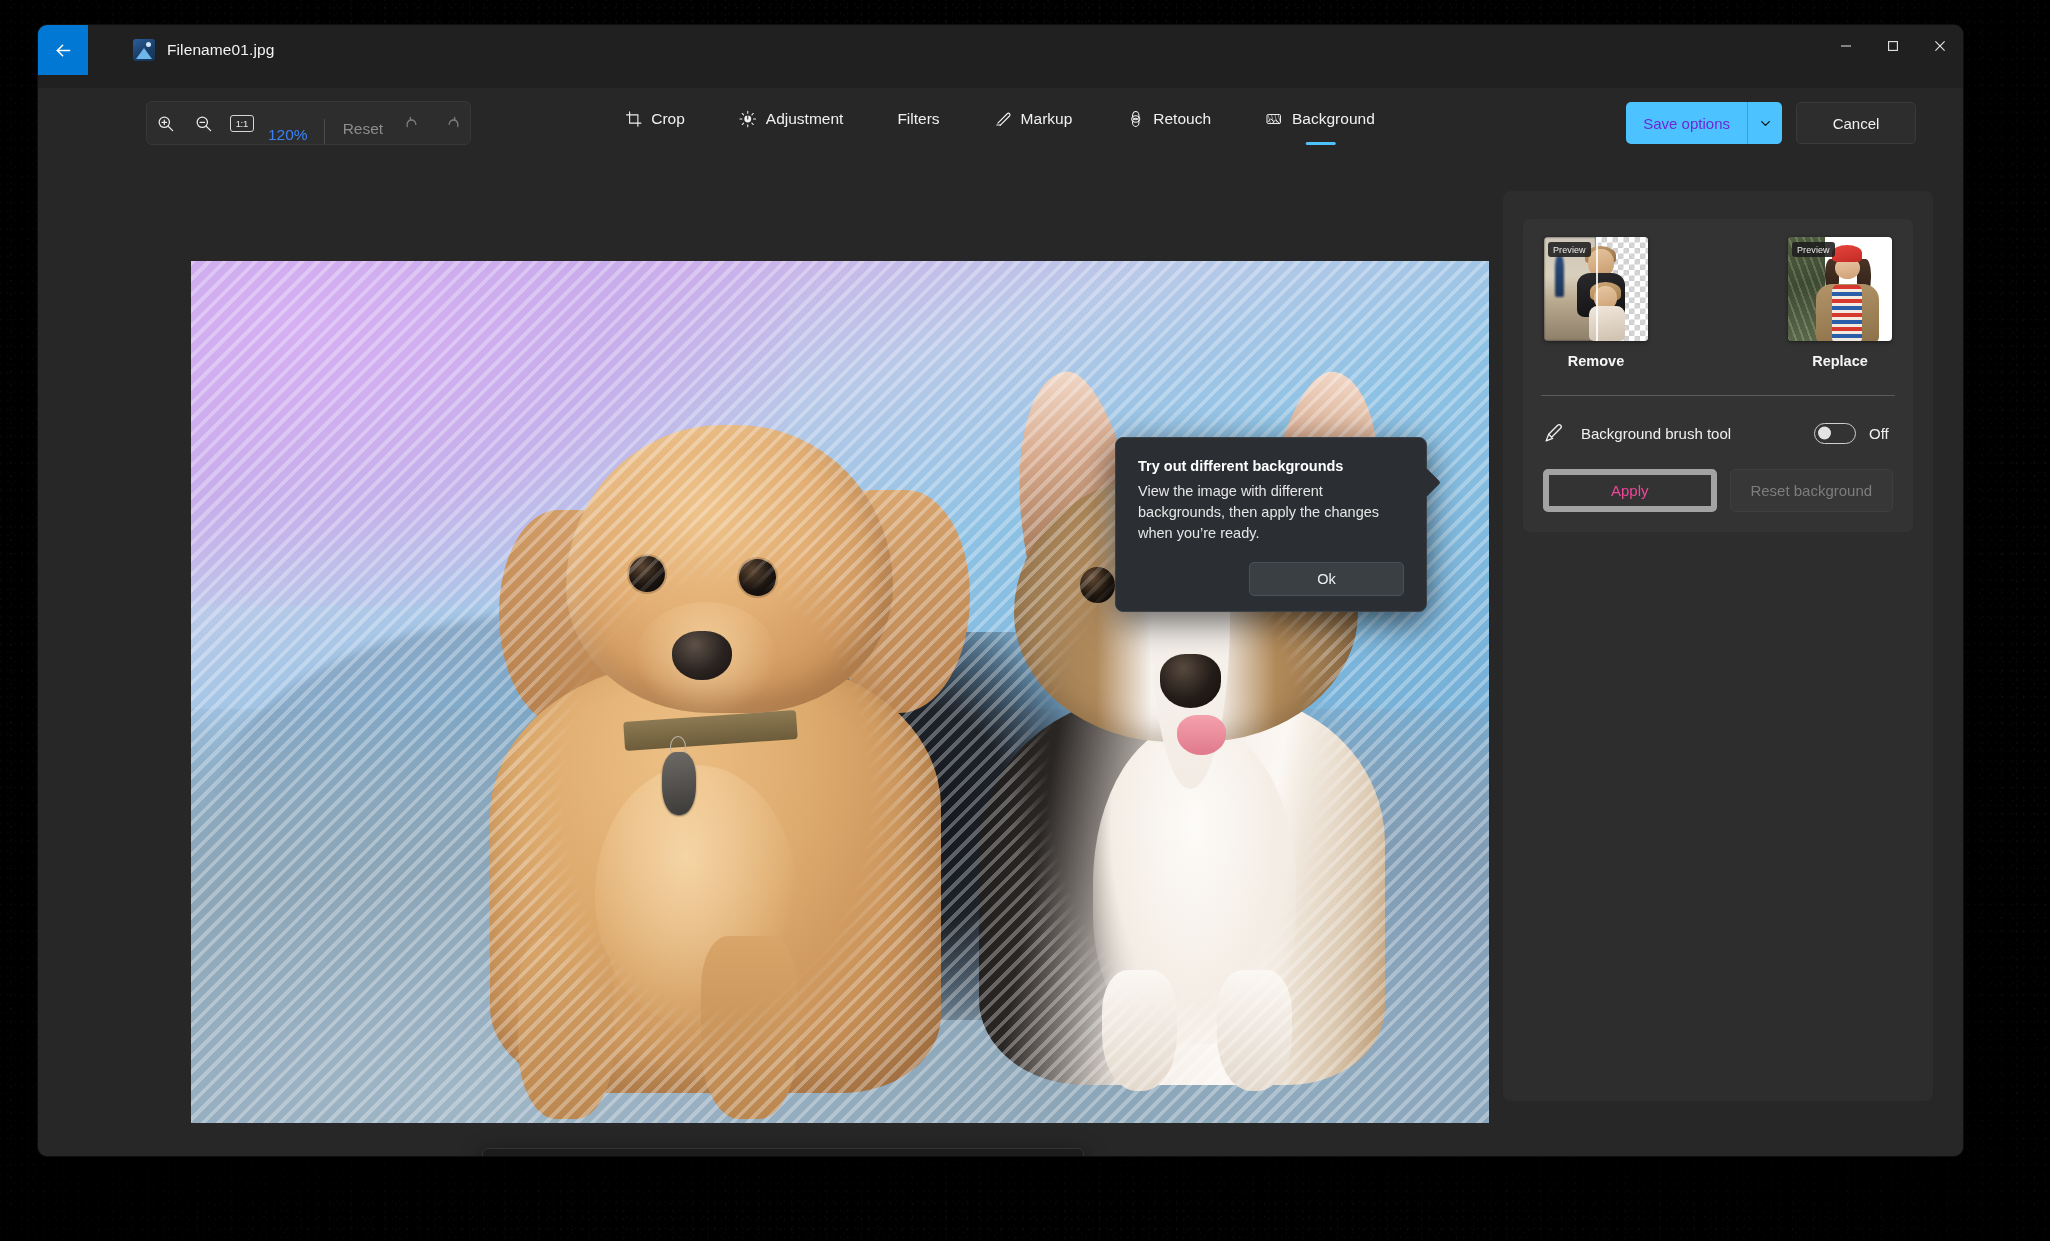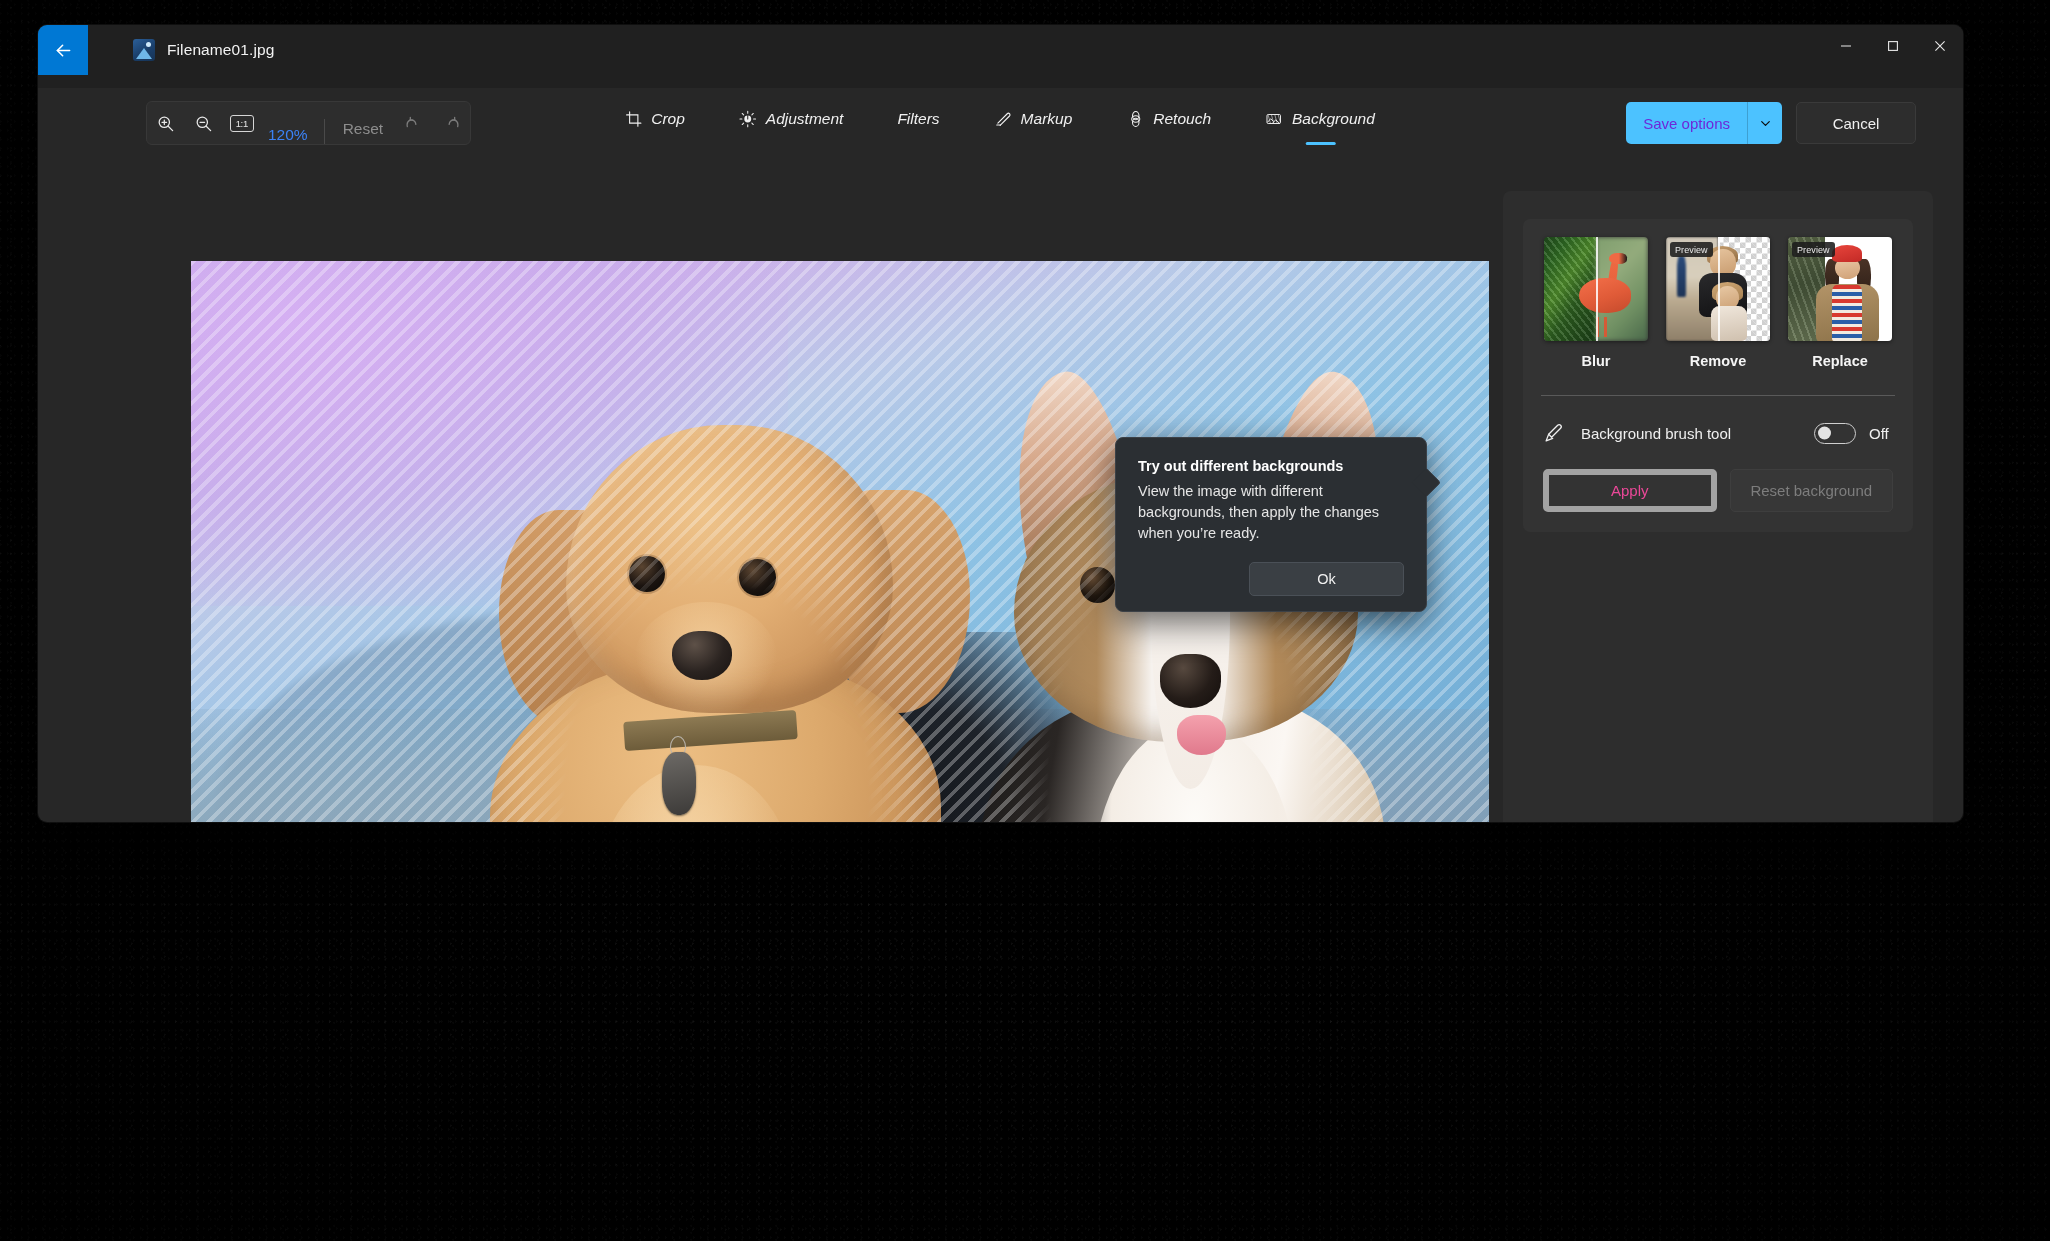--- a/index.html
+++ b/index.html
@@ -22,21 +22,21 @@
   #desktop::after{
     content:""; position:absolute; inset:0;
     background: radial-gradient(ellipse at 50% 45%, rgba(255,255,255,0) 45%, rgba(0,0,0,.55) 100%);
     pointer-events:none;
   }
 
   
   #app-window {
     position: absolute;
     left: 38px; top: 25px;
-    width: 1925px; height: 797px;
+    width: 1925px; height: 1131px;
     background: #272727;
     border-radius: 9px;
     overflow: hidden;
     box-shadow: 0 0 0 1px rgba(255,255,255,.06), 0 26px 60px rgba(0,0,0,.85);
   }
 
   
   #titlebar {
     position: relative;
     height: 63px;
@@ -118,21 +118,21 @@
   #zoom-divider { width:1px; height:25px; background:#4a4a4a; margin: 0 7px; }
   #reset-btn {
     font-size:15.5px; color:#8d8d8d; padding: 6px 11px; border-radius:5px;
     cursor:default;
   }
 
   
   #tabs {
     position:absolute; left: 50%; top: 12px;
     transform: translateX(-50%);
-    display:flex; align-items:center; gap: 24px; font-style: italic;
+    display:flex; align-items:center; gap: 24px;
   }
   .tab {
     display:flex; align-items:center; gap: 9px;
     padding: 10px 16px 10px 14px;
     border-radius:5px; cursor:pointer; position:relative;
   }
   .tab .lbl { font-size: 15.5px; color:#f0f0f0; white-space:nowrap; }
   .tab svg { width: 18px; height: 18px; flex:0 0 auto; }
   .tab.active::after {
     content:""; position:absolute;
@@ -793,35 +793,20 @@
       
       
       
     </div>
 
     <div id="right-panel">
       <div id="panel-card">
 
         <div id="thumbs">
 
-          <div class="thumb-item">
-            <div class="thumb-img">
-              <div class="tb-blur-l"></div>
-              <div class="tb-blur-r"></div>
-              <div class="tb-flam">
-                <div class="neck"></div>
-                  <div class="headf"></div>
-                <div class="bodyf"></div>
-                <div class="legf a"></div>
-                  <div class="legf b"></div>
-              </div>
-              <div class="split-line"></div>
-            </div>
-            <div class="thumb-cap">Blur</div>
-          </div>
 
           <div class="thumb-item">
             <div class="thumb-img">
               <div class="preview-badge">Preview</div>
               <div class="tb-rem-l"></div>
               <div class="tb-checker"></div>
               <div class="tb-kids">
                 <div class="big-hair"></div>
                   <div class="big-head"></div>
                   <div class="big-body"></div>

